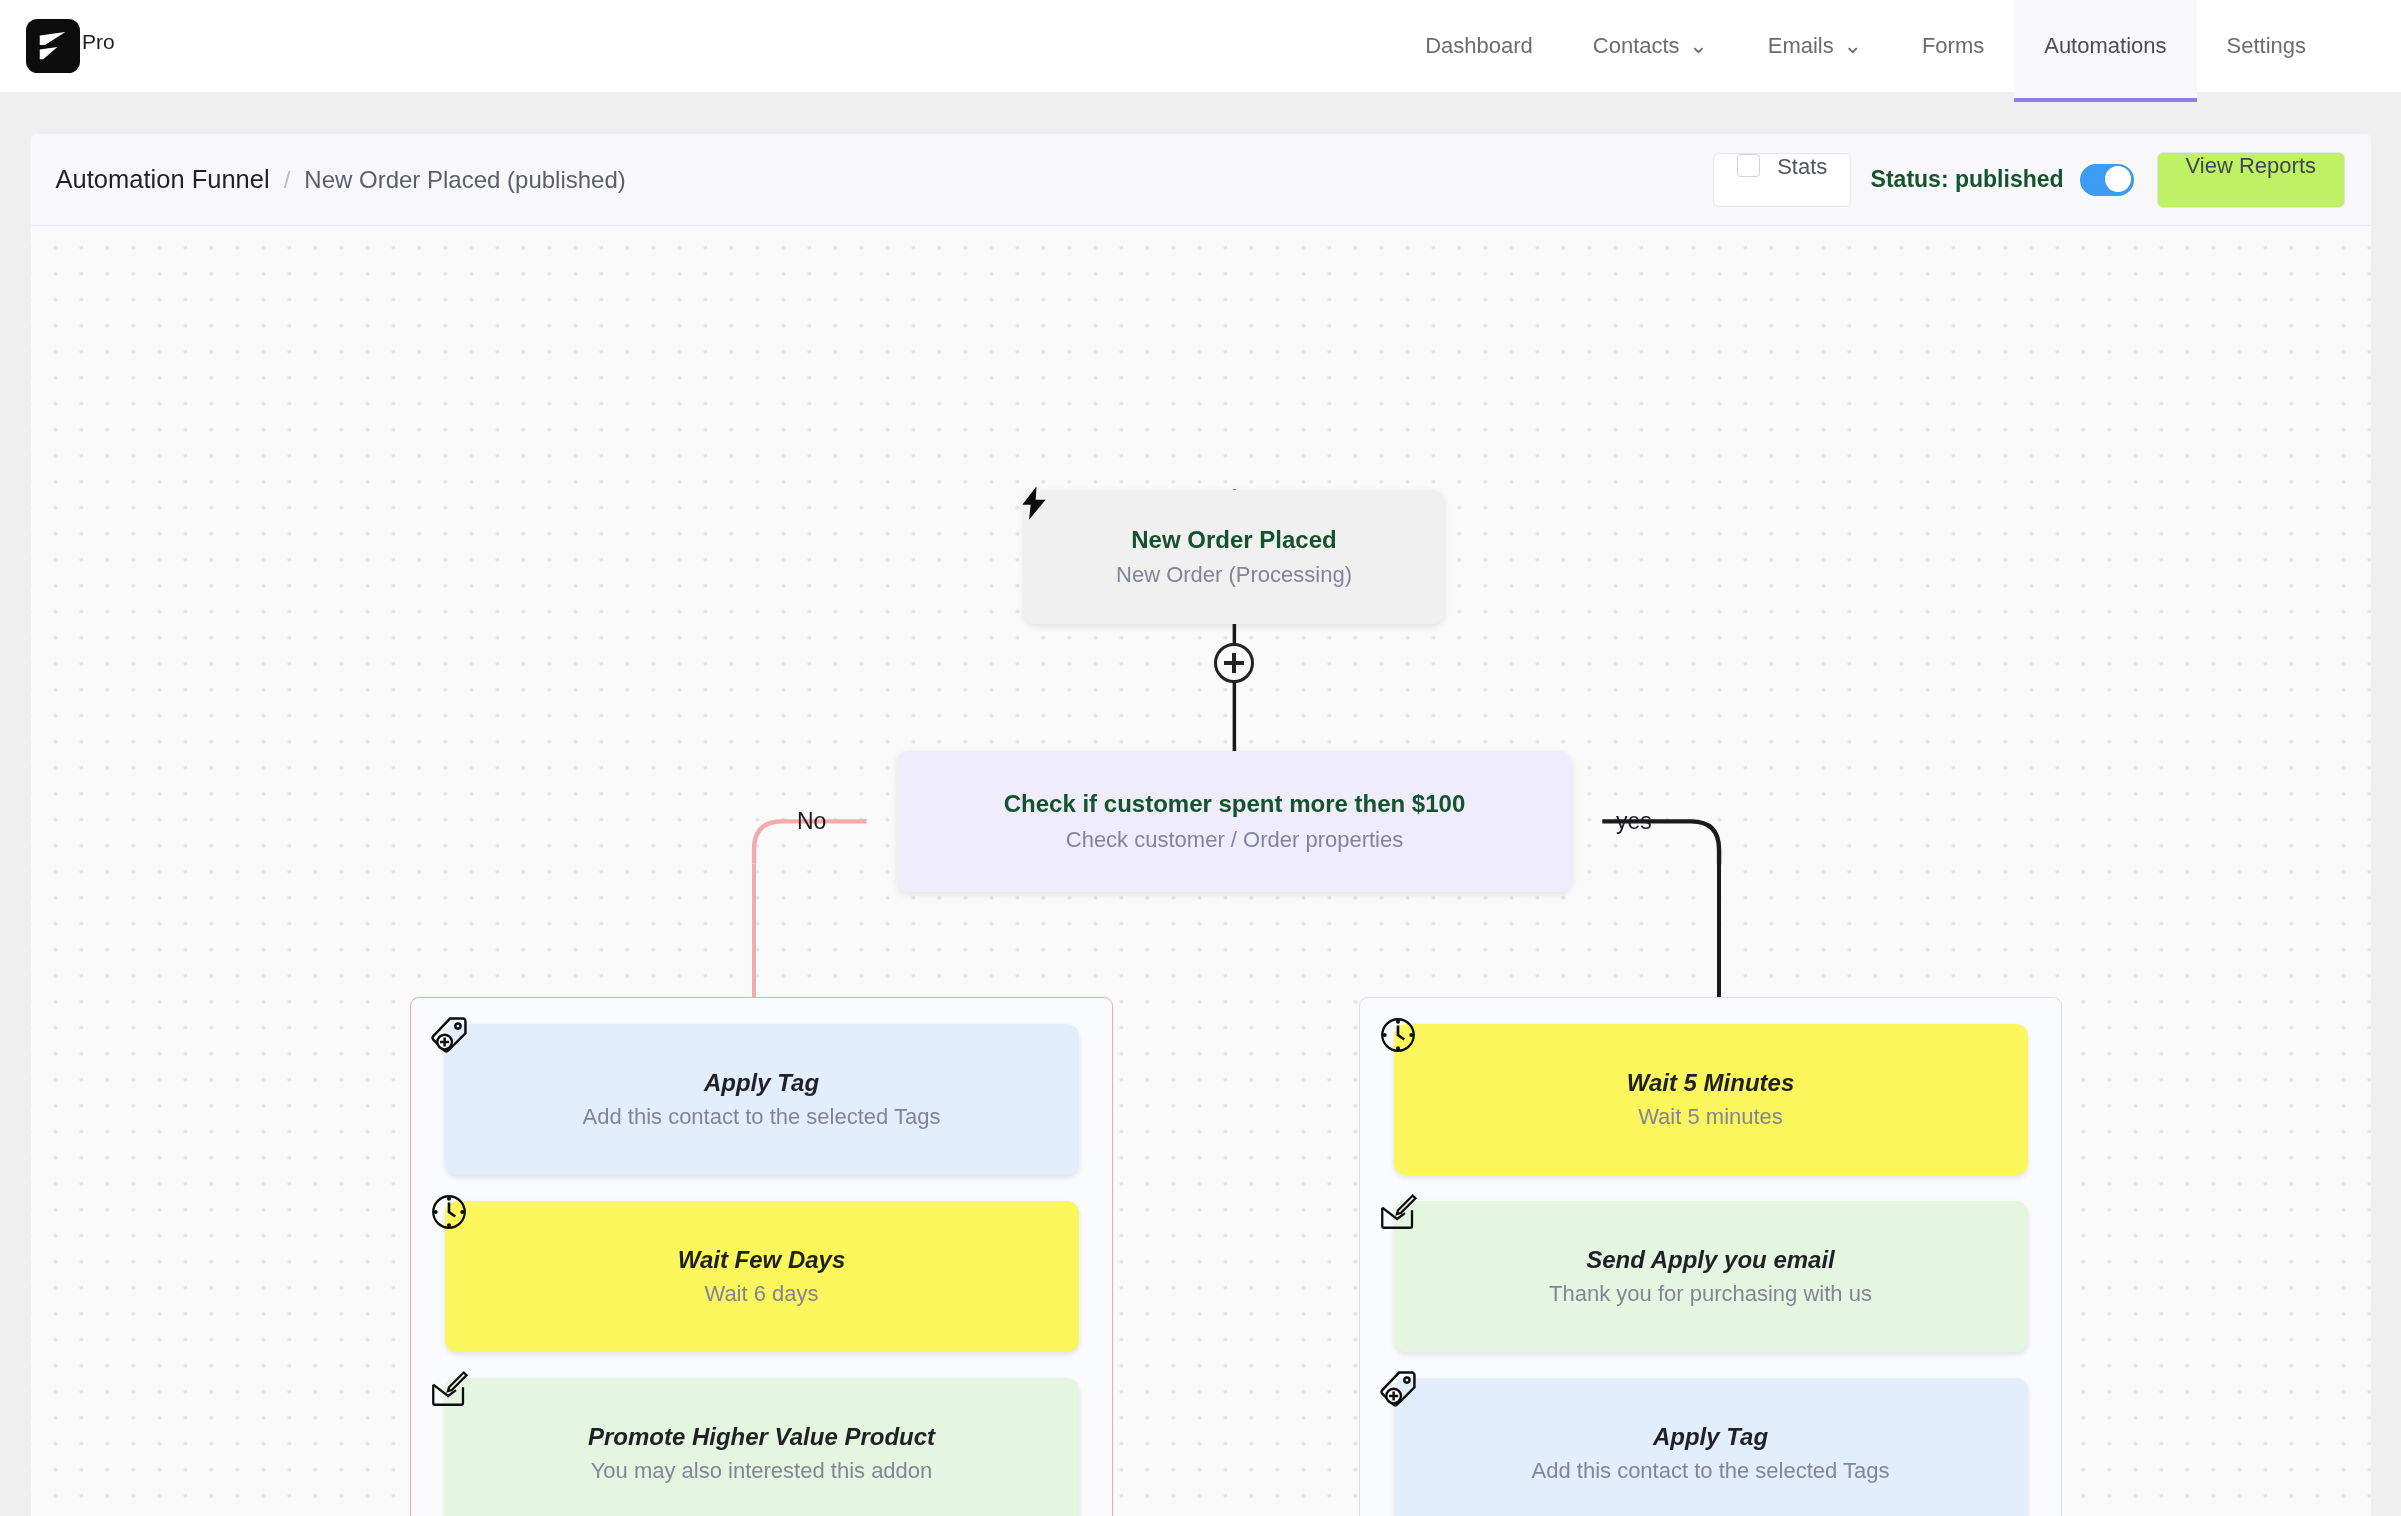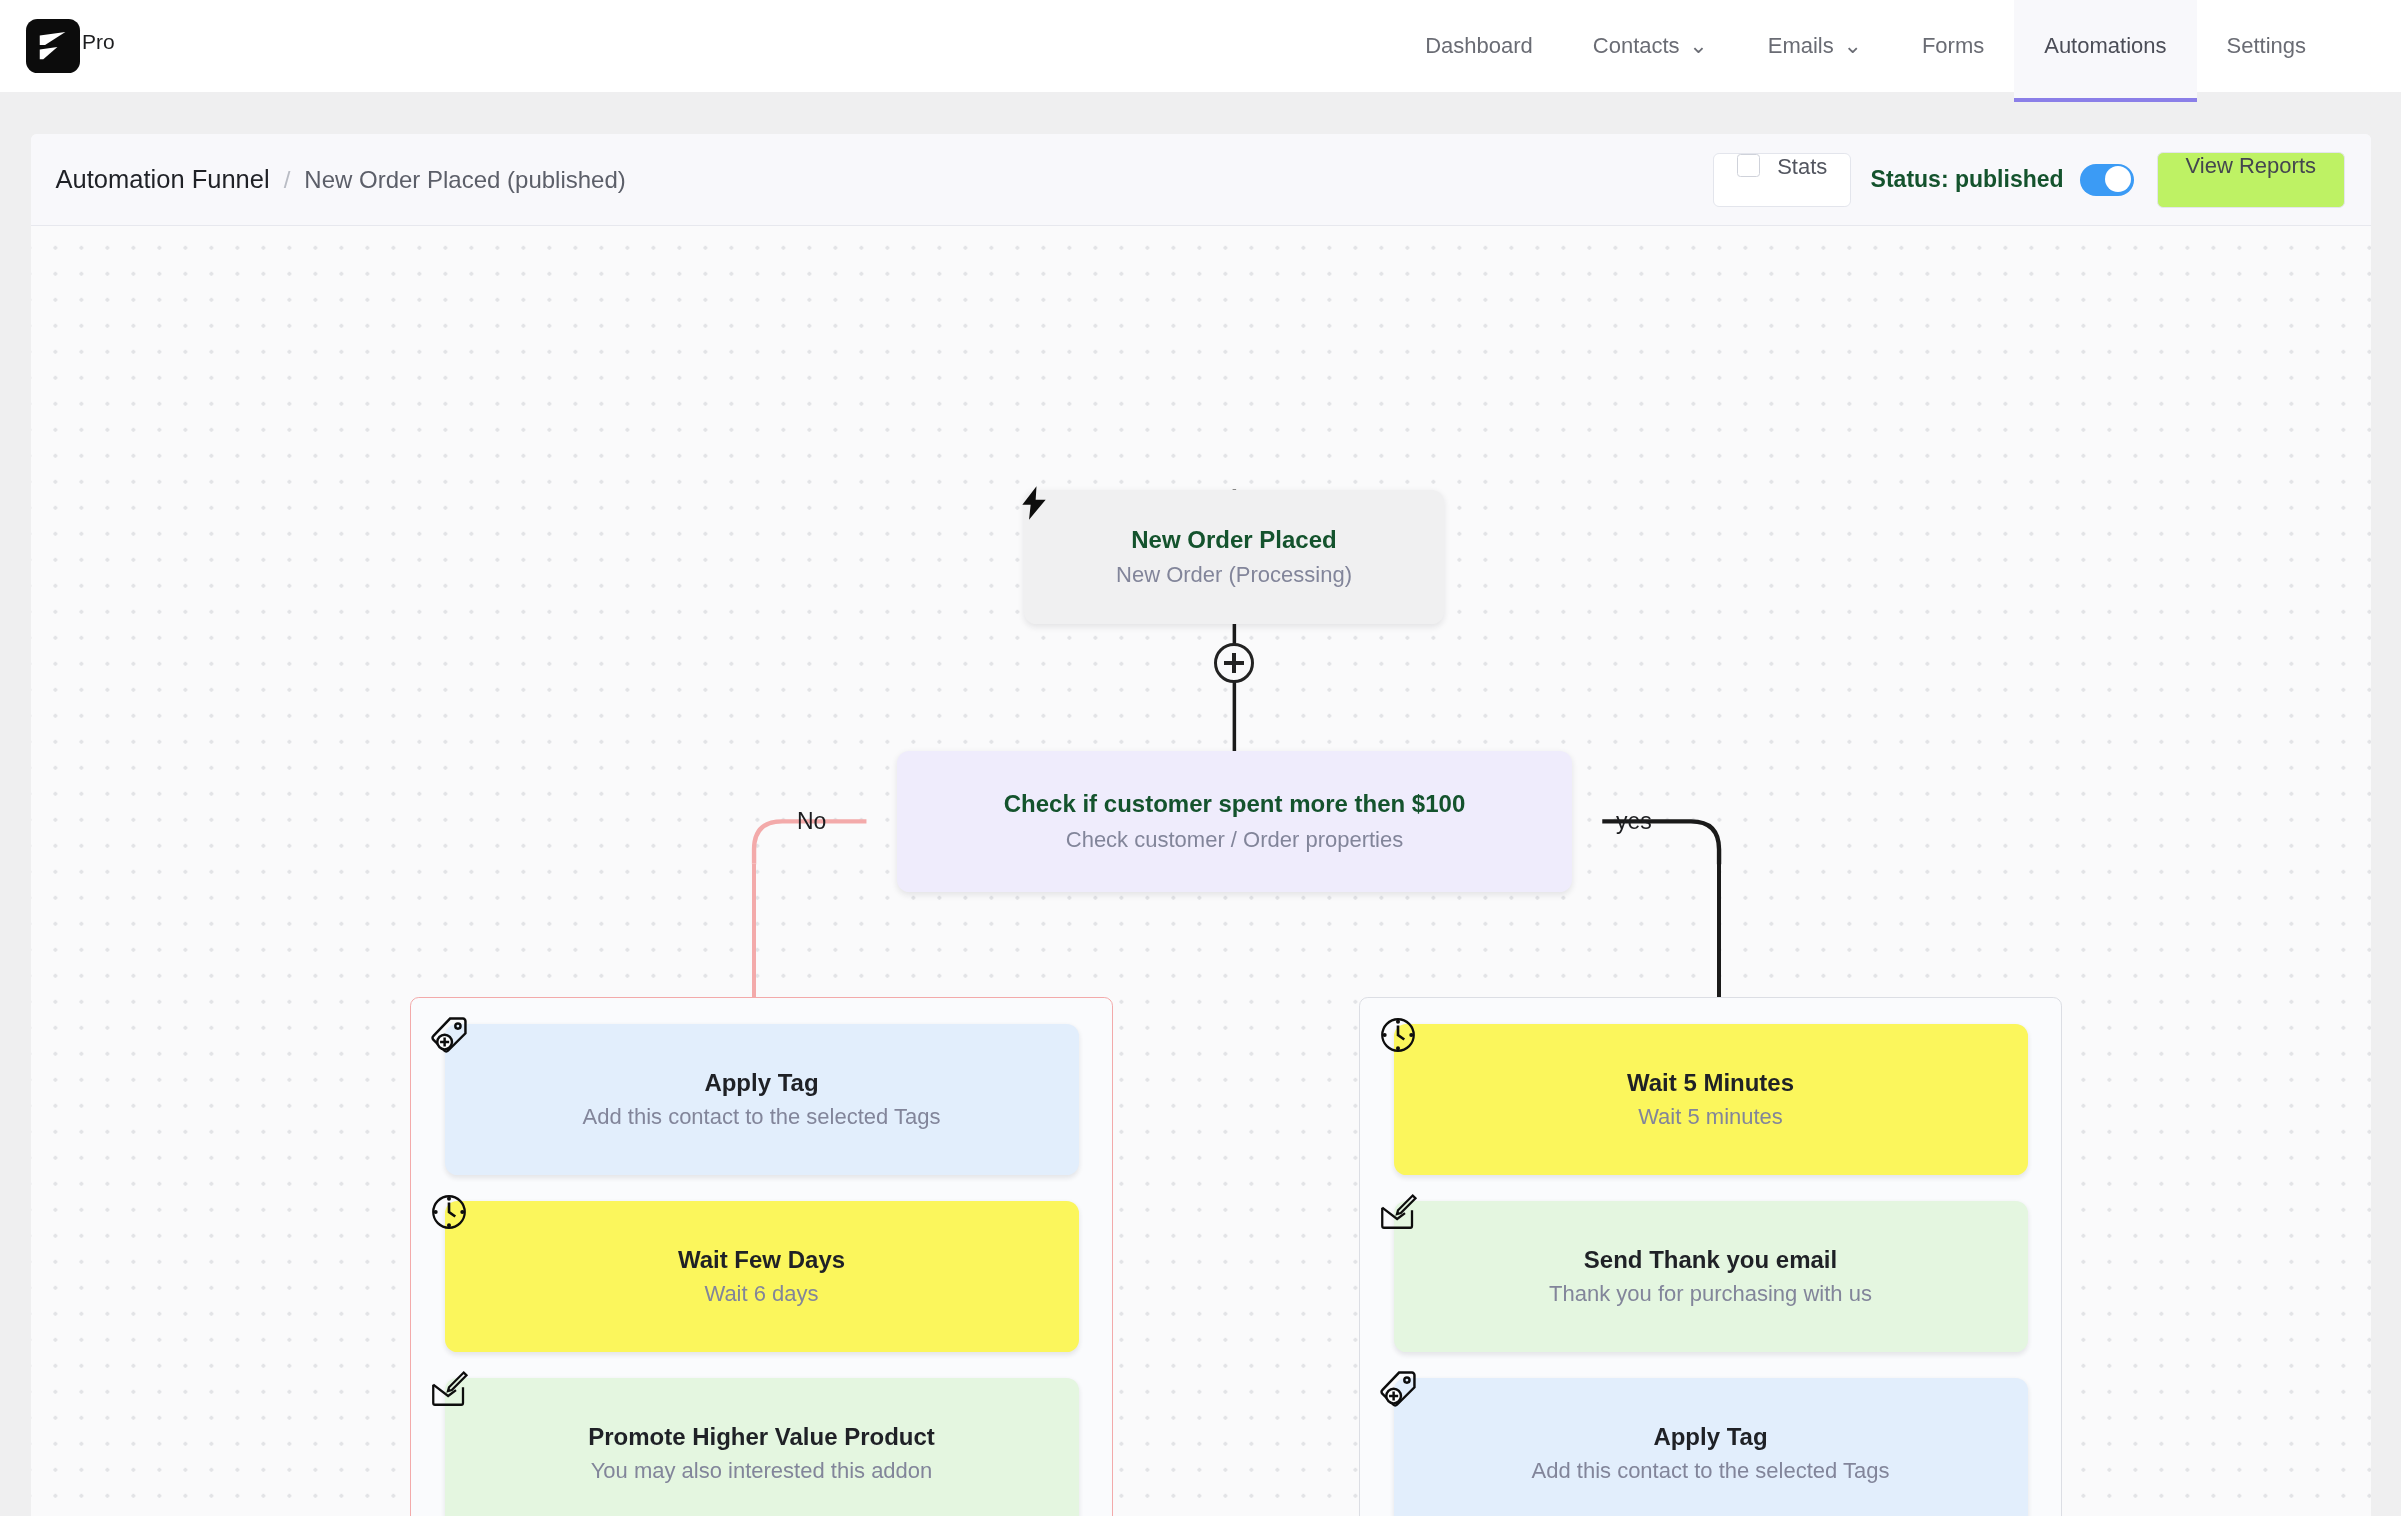--- a/index.html
+++ b/index.html
@@ -134,21 +134,21 @@
   }
 
   .action-card {
     position: relative;
     width: 634px; height: 151px;
     border-radius: 12.3px;
     box-shadow: 0 2.6px 5.3px rgba(28,30,40,0.10);
     display: flex; flex-direction: column; align-items: center; justify-content: center;
     cursor: pointer;
   }
-  .action-card .title { font-size: 24px; font-weight: bold; color: #1f2126; }
+  .action-card .title { font-size: 24px; font-weight: bold; color: #1f2126; font-style: italic; }
   .action-card .sub { font-size: 22px; color: #82859a; margin-top: 7px; }
   .action-card .node-icon { position: absolute; left: -16.7px; top: -10.5px; }
   .c-blue { background: #e2eefc; }
   .c-yellow { background: #fbf65c; }
   .c-green { background: #e4f6e0; }
 
   
   .branch {
     position: absolute;
     width: 703px;
@@ -343,21 +343,21 @@
       </div>
 
       <div class="action-card c-green">
         <span class="node-icon">
           <svg width="42" height="42" viewBox="0 0 24 24" fill="none" stroke="#0d0d0d" stroke-width="1.3">
             <path d="M3 9.5 V20 a1 1 0 0 0 1 1 H19 a1 1 0 0 0 1-1 V11"></path>
             <path d="M3 9.5 L11.5 16 L16 12.6"></path>
             <path d="M20.4 2.6 l1.6 1.6 -8.4 8.4 -2.2 .6 .6-2.2 z"></path>
           </svg>
         </span>
-        <div class="title">Send Thank you email</div>
+        <div class="title">Send Apply you email</div>
         <div class="sub">Thank you for purchasing with us</div>
       </div>
 
       <div class="action-card c-blue">
         <span class="node-icon">
           <svg width="42" height="42" viewBox="0 0 24 24" fill="none" stroke="#0d0d0d" stroke-width="1.4">
             <path d="M12.6 2.6 H20 a1.4 1.4 0 0 1 1.4 1.4 V11 L11.4 21 a1.4 1.4 0 0 1-2 0 L3 14.6 a1.4 1.4 0 0 1 0-2 z"></path>
             <circle cx="17.1" cy="6.9" r="1.5"></circle>
             <circle cx="9.5" cy="16" r="4.2" fill="#fff"></circle>
             <path d="M9.5 13.4 v5.2 M6.9 16 h5.2"></path>

